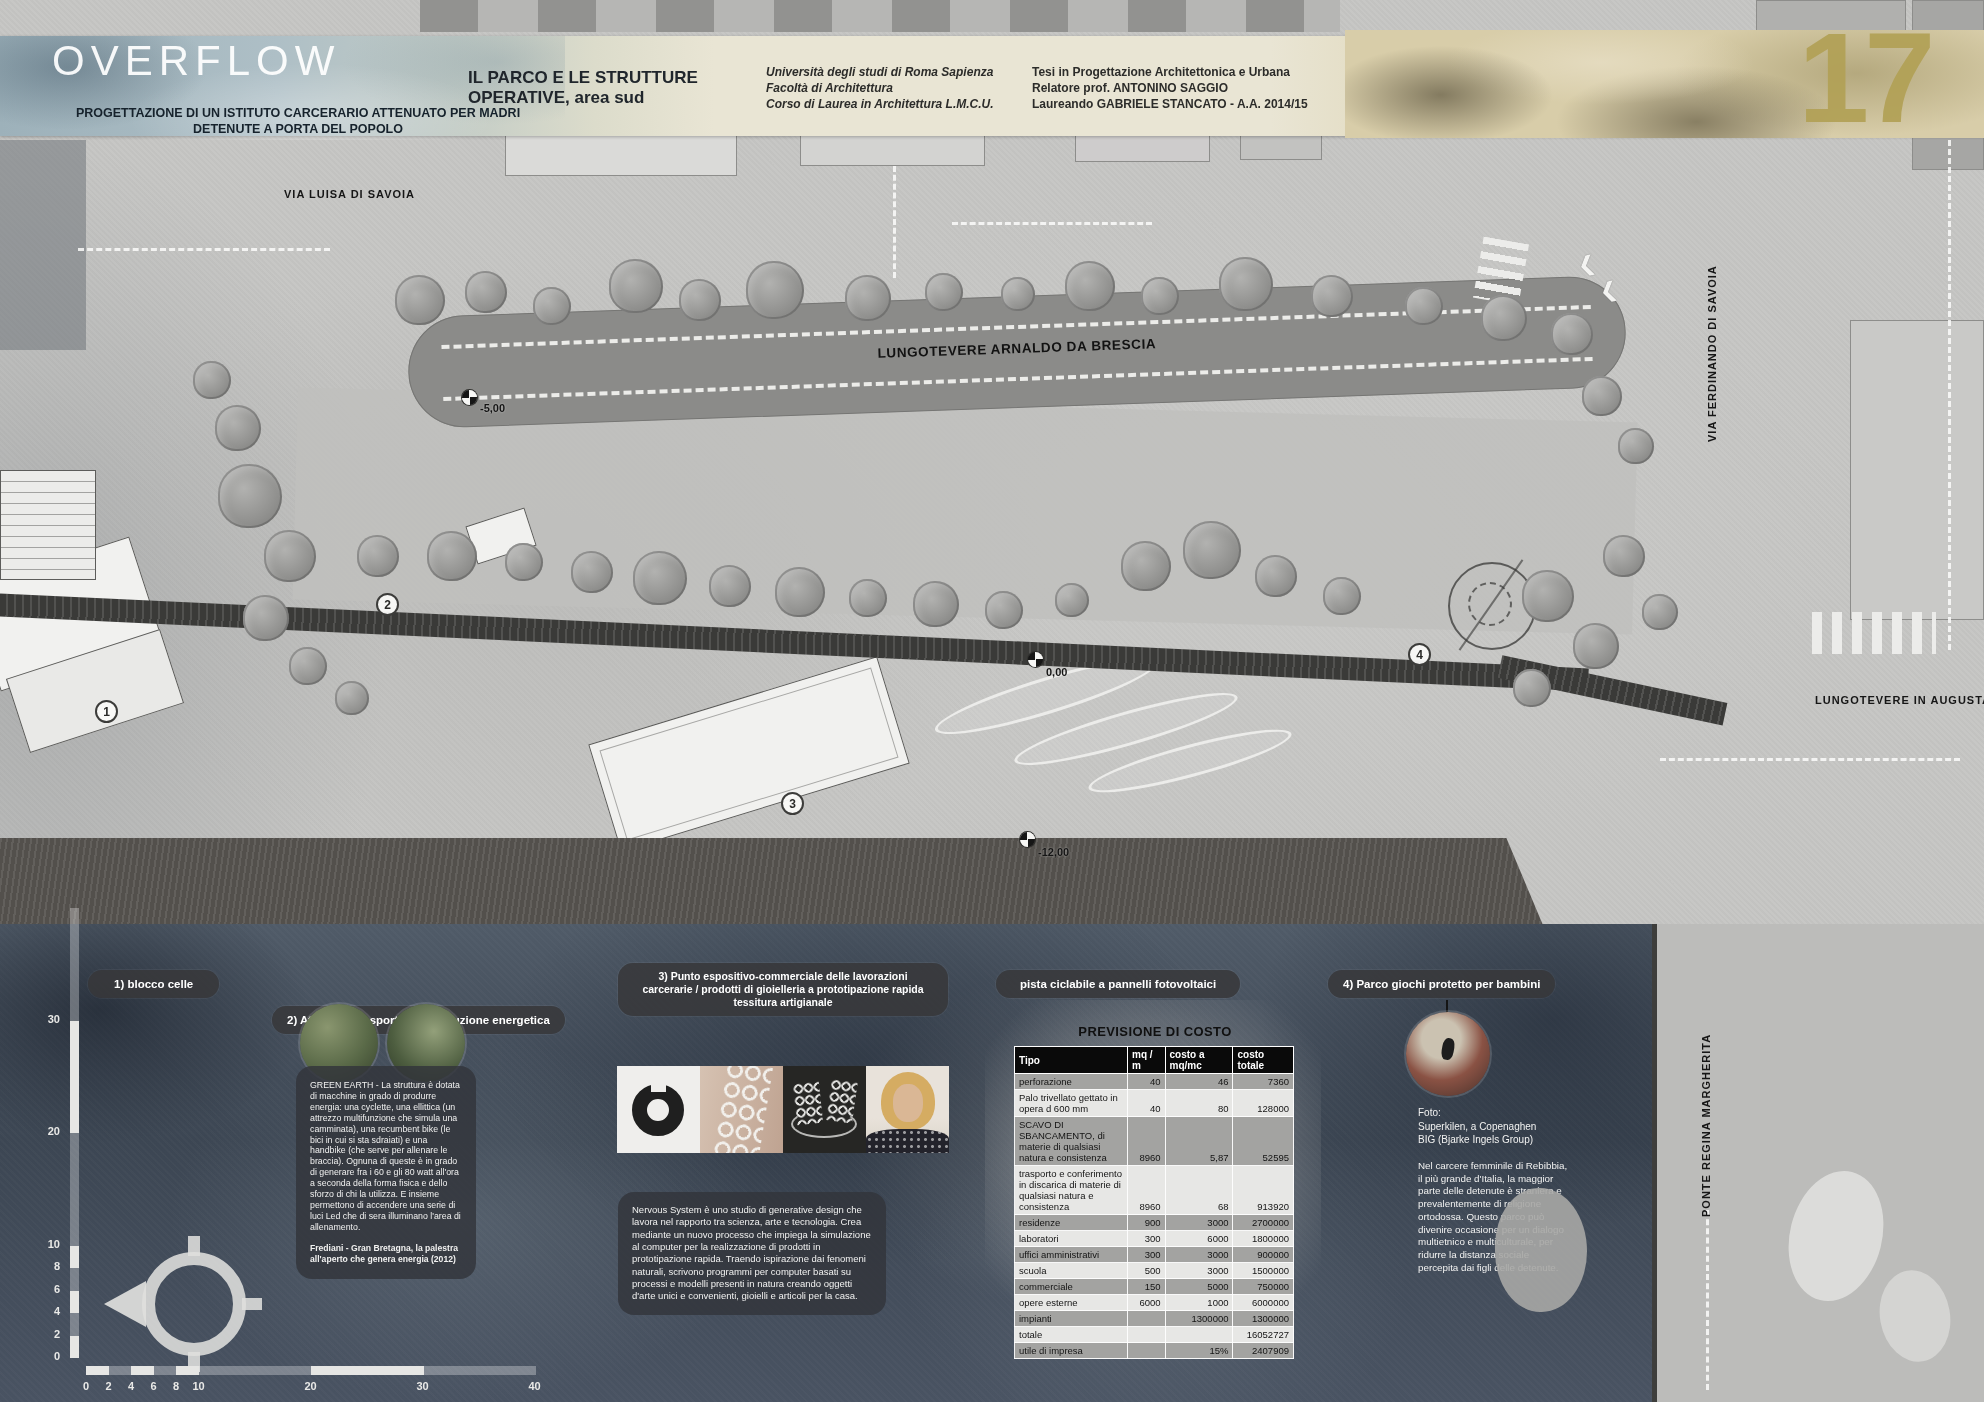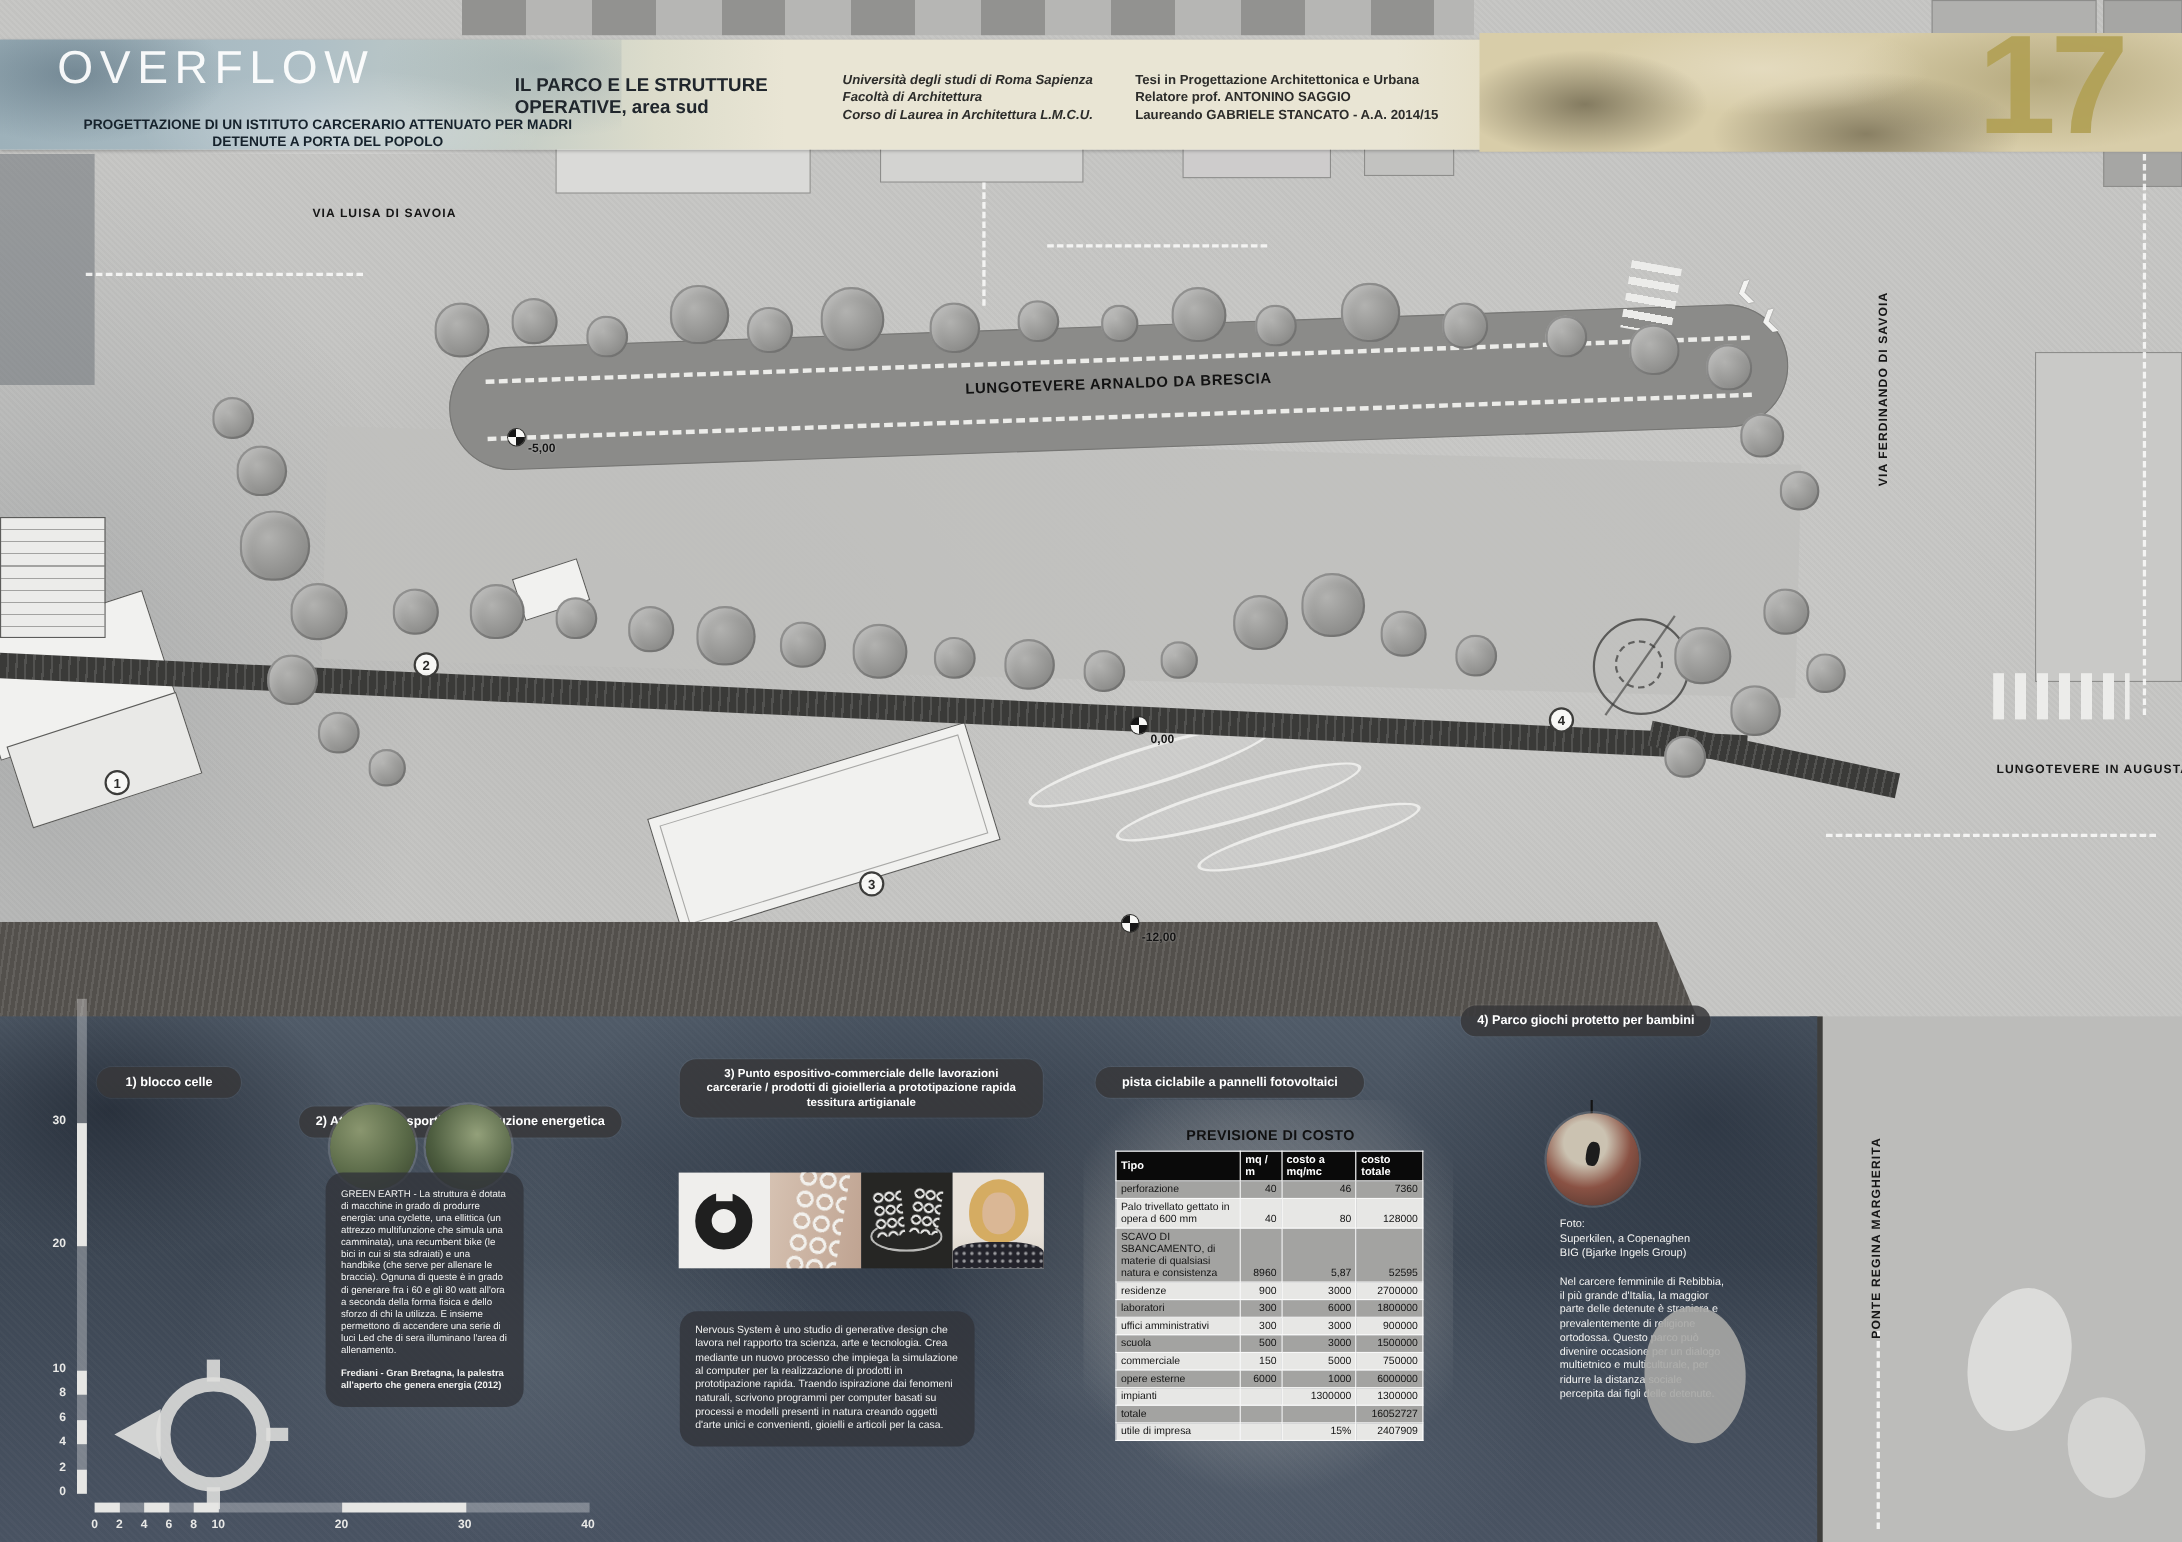--- a/index.html
+++ b/index.html
@@ -202,21 +202,21 @@
   </div>
 
   <div class="abs pagenum" style="left:1798px;top:14px;">17</div>
 
   <div class="abs bottom-panel"></div>
 
   <div class="abs pill" style="left:88px;top:970px;padding:7px 26px;">1) blocco celle</div>
   <div class="abs pill" style="left:272px;top:1006px;">2) Attrezzature sportive a produzione energetica</div>
   <div class="abs pill" style="left:618px;top:963px;width:300px;font-size:10.5px;">3) Punto espositivo-commerciale delle lavorazioni carcerarie / prodotti di gioielleria a prototipazione rapida tessitura artigianale</div>
   <div class="abs pill" style="left:996px;top:970px;padding:7px 24px;">pista ciclabile a pannelli fotovoltaici</div>
-  <div class="abs pill" style="left:1328px;top:914px;">4) Parco giochi protetto per bambini</div>
+  <div class="abs pill" style="left:1328px;top:970px;">4) Parco giochi protetto per bambini</div>
   <div class="abs" style="left:1446px;top:1000px;width:2px;height:14px;background:#141414;"></div>
 
   <div class="abs photo-circle" style="left:300px;top:1004px;width:78px;height:78px;
        background:radial-gradient(circle at 35% 30%,#8a966f,#5a6a48 55%,#36422c);"></div>
   <div class="abs photo-circle" style="left:387px;top:1004px;width:78px;height:78px;
        background:radial-gradient(circle at 60% 35%,#93a07a,#4e5e40 60%,#2e3a26);"></div>
 
   <div class="abs panel-dark" style="left:296px;top:1066px;width:180px;padding:14px;">
     <div class="body-text" style="font-size:8.8px;line-height:1.24;">GREEN EARTH - La struttura è dotata di macchine in grado di produrre energia: una cyclette, una ellittica (un attrezzo multifunzione che simula una camminata), una recumbent bike (le bici in cui si sta sdraiati) e una handbike (che serve per allenare le braccia). Ognuna di queste è in grado di generare fra i 60 e gli 80 watt all'ora a seconda della forma fisica e dello sforzo di chi la utilizza. E insieme permettono di accendere una serie di luci Led che di sera illuminano l'area di allenamento.</div>
     <div style="font-size:8.6px;font-weight:bold;margin-top:10px;line-height:1.3;">Frediani - Gran Bretagna, la palestra all'aperto che genera energia (2012)</div>
@@ -269,20 +269,26 @@
           <td class="">Palo trivellato gettato in opera d 600 mm</td>
           <td class="num">40</td>
           <td class="num">80</td>
           <td class="num">128000</td>
         </tr>
         <tr>
           <td class="">SCAVO DI SBANCAMENTO, di materie di qualsiasi natura e consistenza</td>
           <td class="num">8960</td>
           <td class="num">5,87</td>
           <td class="num">52595</td>
+        </tr>
+        <tr>
+          <td class="">trasporto e conferimento in discarica  di materie di qualsiasi natura e consistenza</td>
+          <td class="num">8960</td>
+          <td class="num">68</td>
+          <td class="num">913920</td>
         </tr>
         <tr>
           <td class="">residenze</td>
           <td class="num">900</td>
           <td class="num">3000</td>
           <td class="num">2700000</td>
         </tr>
         <tr>
           <td class="">laboratori</td>
           <td class="num">300</td>

